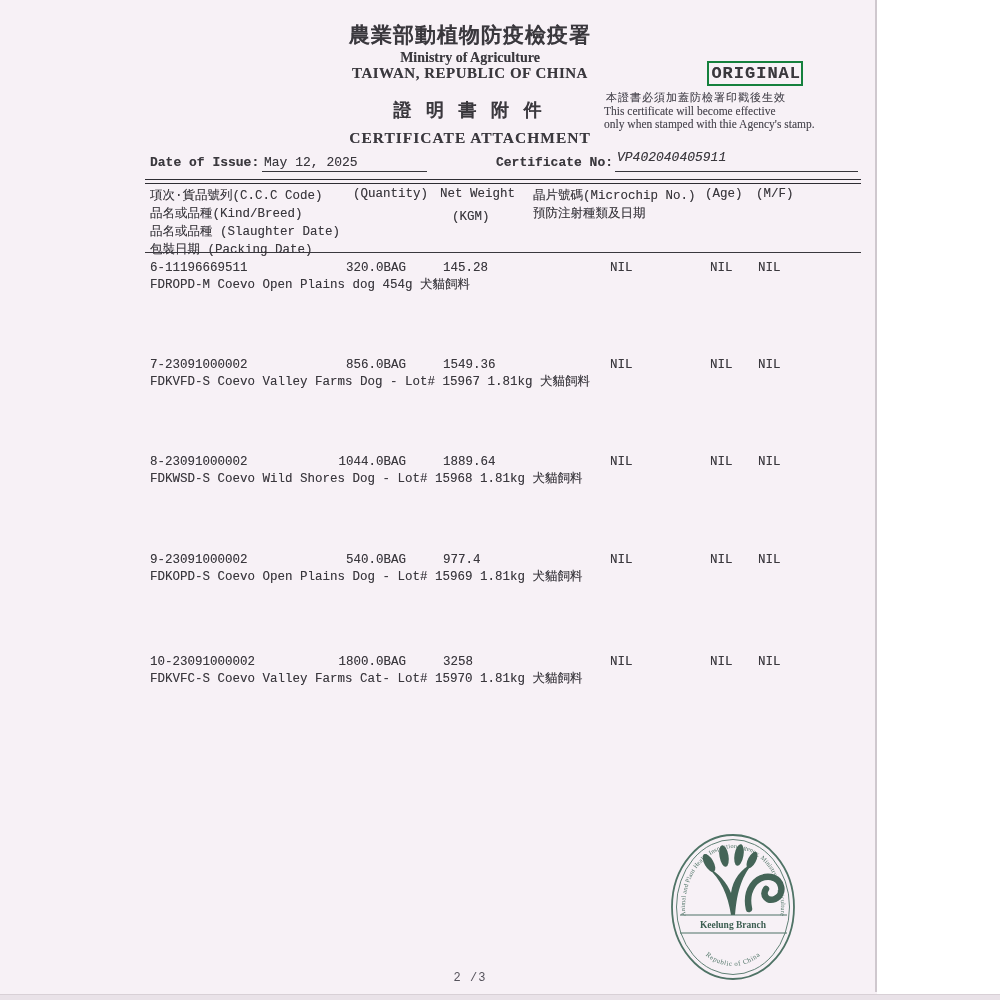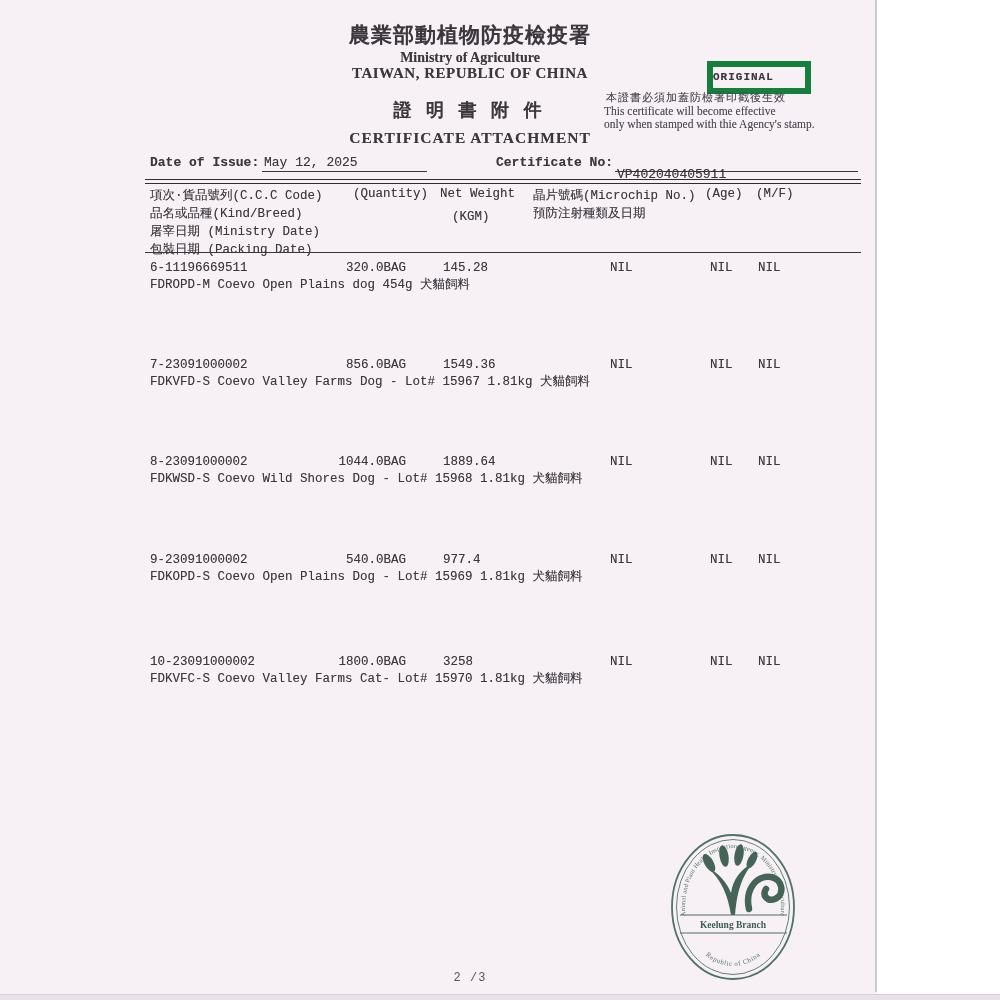--- a/index.html
+++ b/index.html
@@ -18,22 +18,22 @@
   
   #header-block{position:absolute;left:270px;top:20px;width:400px;text-align:center;}
   .h-zh{font-size:21px;font-weight:bold;letter-spacing:1px;line-height:30px;}
   .h-agency{font-size:14.5px;font-weight:bold;line-height:17px;}
   .h-ministry{font-size:14px;font-weight:bold;line-height:15px;}
   .h-country{font-size:15px;font-weight:bold;letter-spacing:.5px;line-height:17px;text-align:center;}
   .h-att-zh{font-size:18px;font-weight:bold;letter-spacing:5px;line-height:20px;margin-top:18px;}
   .h-att-en{font-size:15.5px;font-weight:bold;letter-spacing:1px;line-height:19px;margin-top:8px;}
 
   
-  #original-box{position:absolute;left:707px;top:61px;width:92px;height:21px;border:6px solid #15803d;
-    text-align:left;font-size:11px;font-weight:bold;letter-spacing:1px;line-height:21px;}
+  #original-box{position:absolute;left:707px;top:61px;width:92px;height:21px;border:2px solid #15803d;
+    text-align:right;font-size:17px;font-weight:bold;letter-spacing:1px;line-height:21px;}
   .note-zh{position:absolute;left:606px;top:90px;font-size:11px;letter-spacing:1px;}
   .note-en1{position:absolute;left:604px;top:105px;font-size:11.5px;}
   .note-en2{position:absolute;left:604px;top:118px;font-size:11.5px;}
 
   
   .lbl{font-size:13px;font-weight:bold;}
   .val{font-size:13px;}
   .u-line{position:absolute;height:0;border-bottom:1.8px solid #37353b;}
   #rule-double{position:absolute;left:145px;top:179px;width:716px;height:3px;
     border-top:1.8px solid #2f2d33;border-bottom:1.8px solid #2f2d33;}
@@ -72,29 +72,29 @@
 
   <div id="original-box" class="mono ink">ORIGINAL</div>
   <div class="note-zh serif ink-soft">本證書必須加蓋防檢署印戳後生效</div>
   <div class="note-en1 serif ink-soft">This certificate will become effective</div>
   <div class="note-en2 serif ink-soft">only when stamped with thie Agency's stamp.</div>
 
   <span class="abs mono lbl ink" style="left:150px;top:155px;">Date of Issue:</span>
   <span class="abs mono val ink" style="left:264px;top:155px;">May 12, 2025</span>
   <div class="u-line" style="left:262px;top:171px;width:165px;"></div>
   <span class="abs mono lbl ink" style="left:496px;top:155px;">Certificate No:</span>
-  <span class="abs mono val ink" style="left:617px;top:167px;">VP402040405911</span>
+  <span class="abs mono val ink" style="left:617px;top:150px;font-style:italic;">VP402040405911</span>
   <div class="u-line" style="left:615px;top:171px;width:243px;"></div>
 
   <div id="rule-double"></div>
 
   <div>
     <span class="abs mono th ink" style="left:150px;top:187px;">項次·貨品號列(C.C.C Code)</span>
     <span class="abs mono th ink" style="left:150px;top:205px;">品名或品種(Kind/Breed)</span>
-    <span class="abs mono th ink" style="left:150px;top:223px;">屠宰日期 (Ministry Date)</span>
+    <span class="abs mono th ink" style="left:150px;top:223px;">品名或品種 (Slaughter Date)</span>
     <span class="abs mono th ink" style="left:150px;top:241px;">包裝日期 (Packing Date)</span>
     <span class="abs mono th ink" style="left:353px;top:187px;">(Quantity)</span>
     <span class="abs mono th ink" style="left:440px;top:187px;">Net Weight</span>
     <span class="abs mono th ink" style="left:452px;top:210px;">(KGM)</span>
     <span class="abs mono th ink" style="left:533px;top:187px;">晶片號碼(Microchip No.)</span>
     <span class="abs mono th ink" style="left:533px;top:205px;">預防注射種類及日期</span>
     <span class="abs mono th ink" style="left:705px;top:187px;">(Age)</span>
     <span class="abs mono th ink" style="left:756px;top:187px;">(M/F)</span>
   </div>
 

